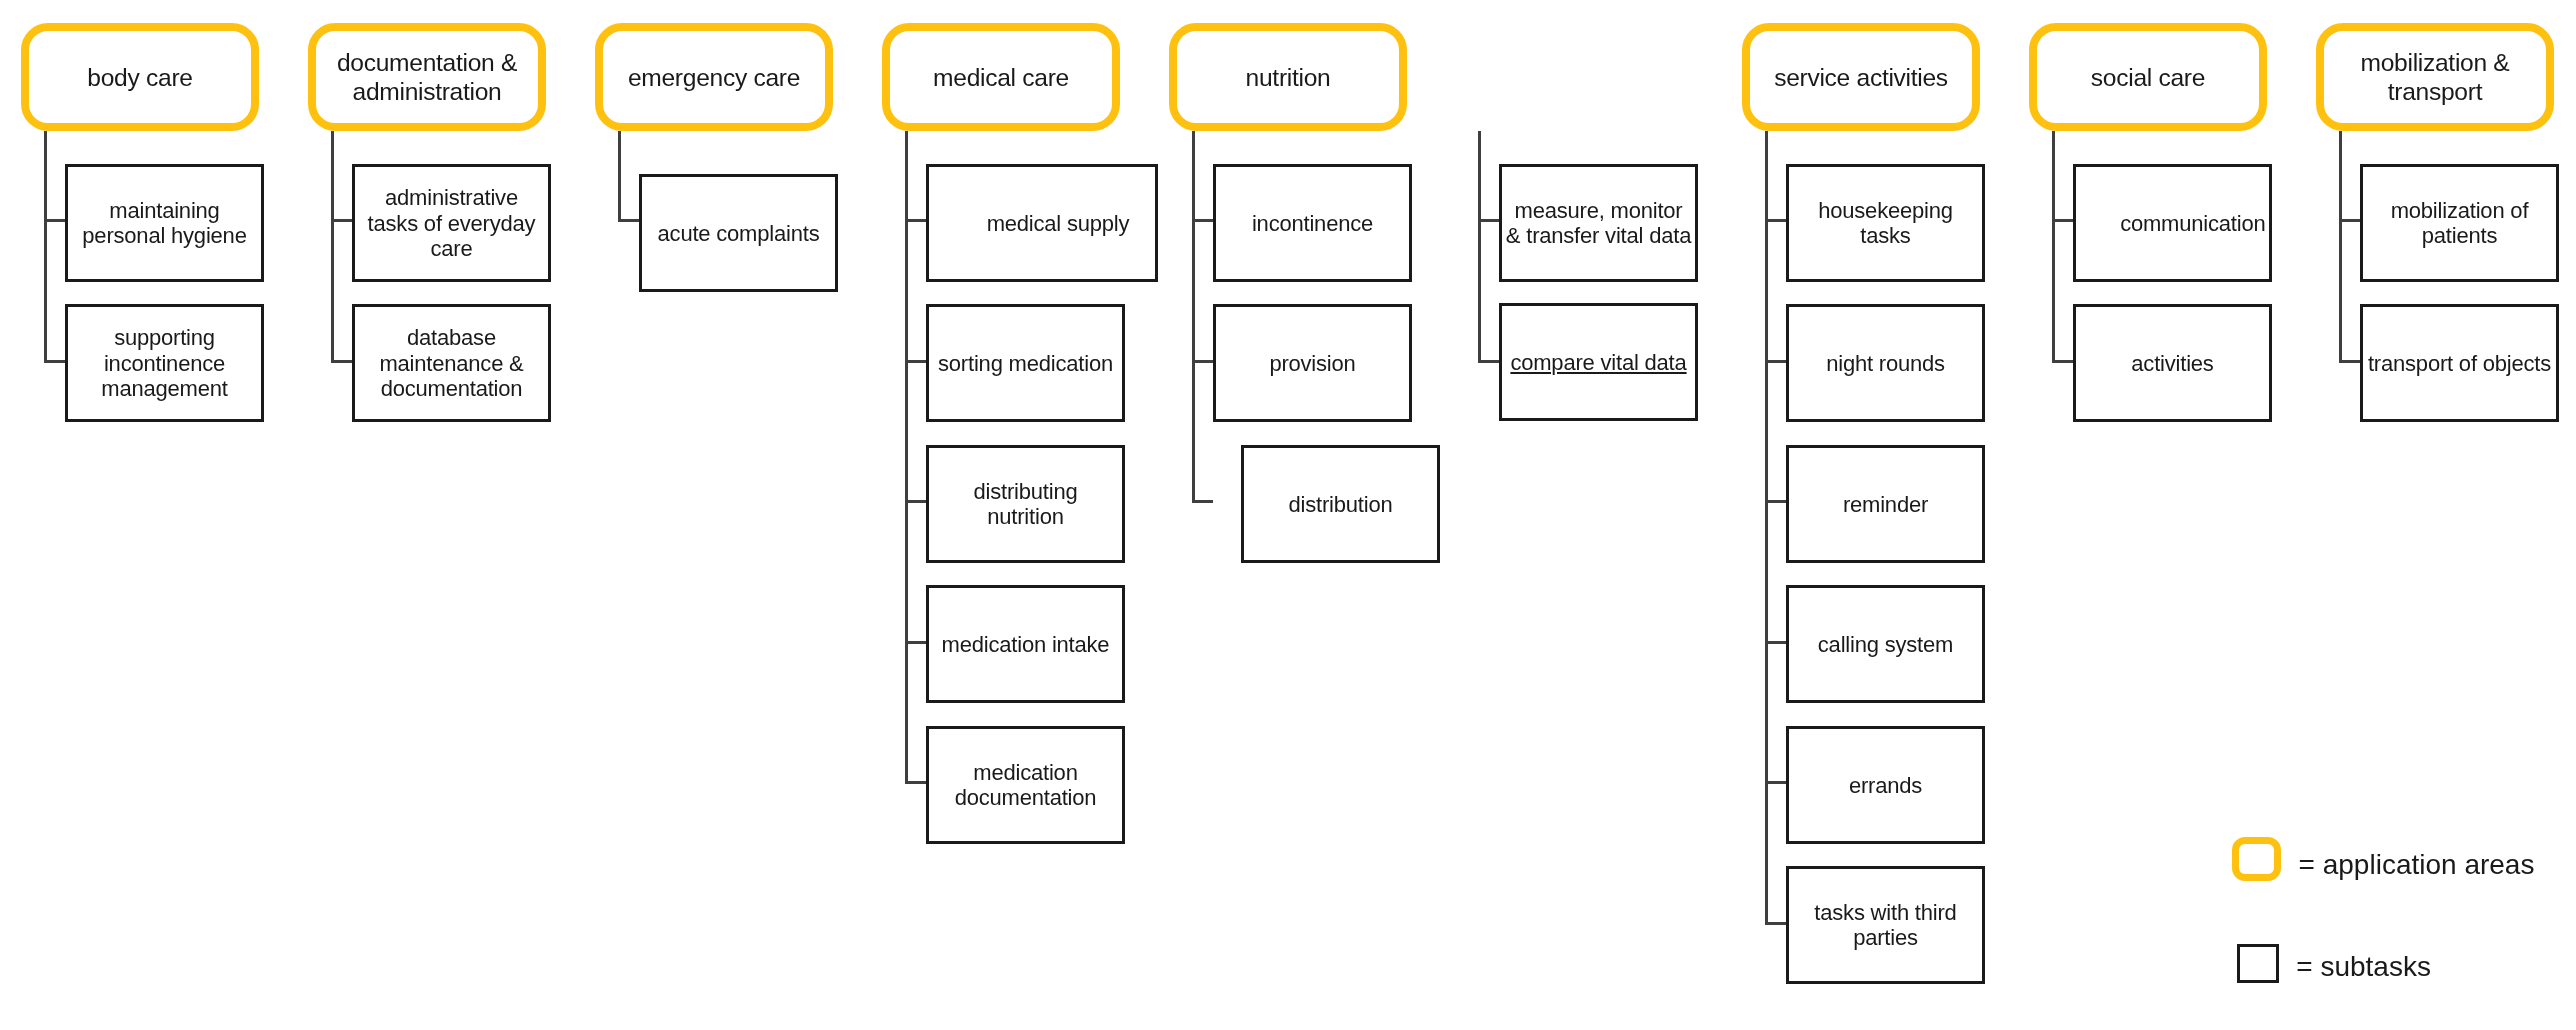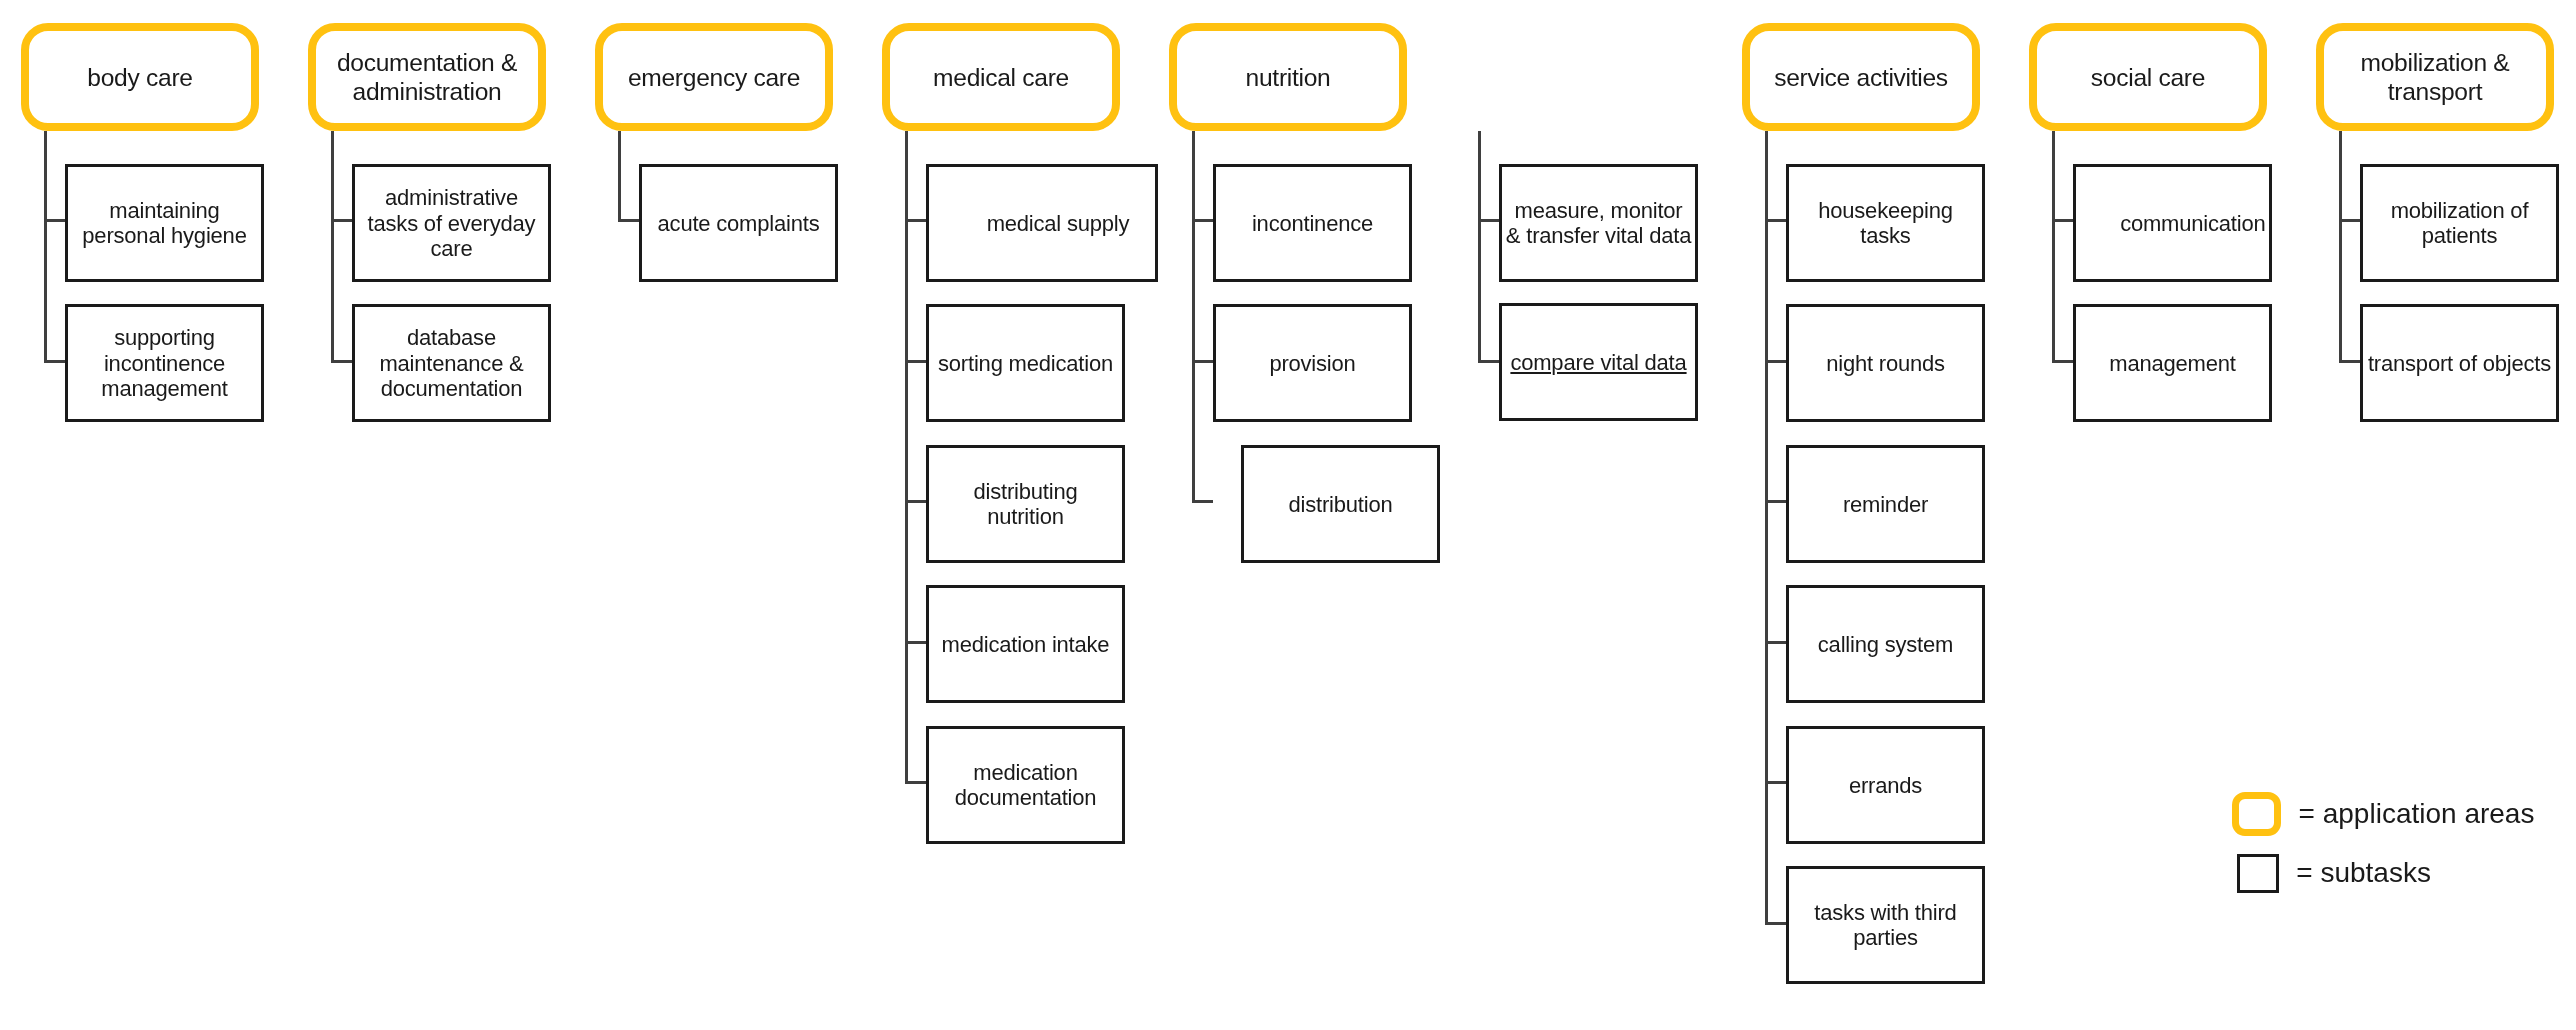--- a/index.html
+++ b/index.html
@@ -69,21 +69,22 @@
   .legend {
     position: absolute;
     left: 2232px;
     top: 792px;
     display: flex;
     flex-direction: column;
     gap: 17.6px;
   }
   .legend-row {
     display: flex;
-    align-items: center;
+    align-items: flex-end;
+    margin-top: 45px;
   }
   .swatch-app {
     width: 35px;
     height: 30px;
     border: 7.6px solid var(--accent, #FFC110);
     border-radius: 13px;
     background: #ffffff;
   }
   .swatch-sub {
     width: 36px;
@@ -130,21 +131,21 @@
         <div class="subtask" style="top: 281px;">
           <span>database maintenance &amp; documentation</span>
         </div>
       </div>
       <div class="column" style="left: 595px;">
     <div class="app-area">
       <span>emergency care</span>
     </div>
     <div class="vline" style="top: 108px; height: 91px;"></div>
   <div class="stub" style="top: 196px;"></div>
-        <div class="subtask" style="top: 141px; justify-content: center;">
+        <div class="subtask" style="top: 151px; justify-content: center;">
           <span>acute complaints</span>
         </div>
       </div>
       <div class="column" style="left: 882px;">
     <div class="app-area">
       <span>medical care</span>
     </div>
     <div class="vline" style="top: 108px; height: 653px;"></div>
   <div class="stub" style="top: 196px;"></div>
         <div class="subtask" style="top: 141px; padding-left: 36px;">
@@ -230,21 +231,21 @@
     <div class="app-area">
       <span>social care</span>
     </div>
     <div class="vline" style="top: 108px; height: 232px;"></div>
   <div class="stub" style="top: 196px;"></div>
         <div class="subtask" style="top: 141px; justify-content: flex-end;">
           <span>communication</span>
         </div>
         <div class="stub" style="top: 337px;"></div>
         <div class="subtask" style="top: 281px;">
-          <span>management</span>
+          <span>activities</span>
         </div>
       </div>
       <div class="column" style="left: 2316px;">
     <div class="app-area">
       <span>mobilization &amp; transport</span>
     </div>
     <div class="vline" style="top: 108px; height: 232px;"></div>
   <div class="stub" style="top: 196px;"></div>
         <div class="subtask" style="top: 141px;">
           <span>mobilization of patients</span>

